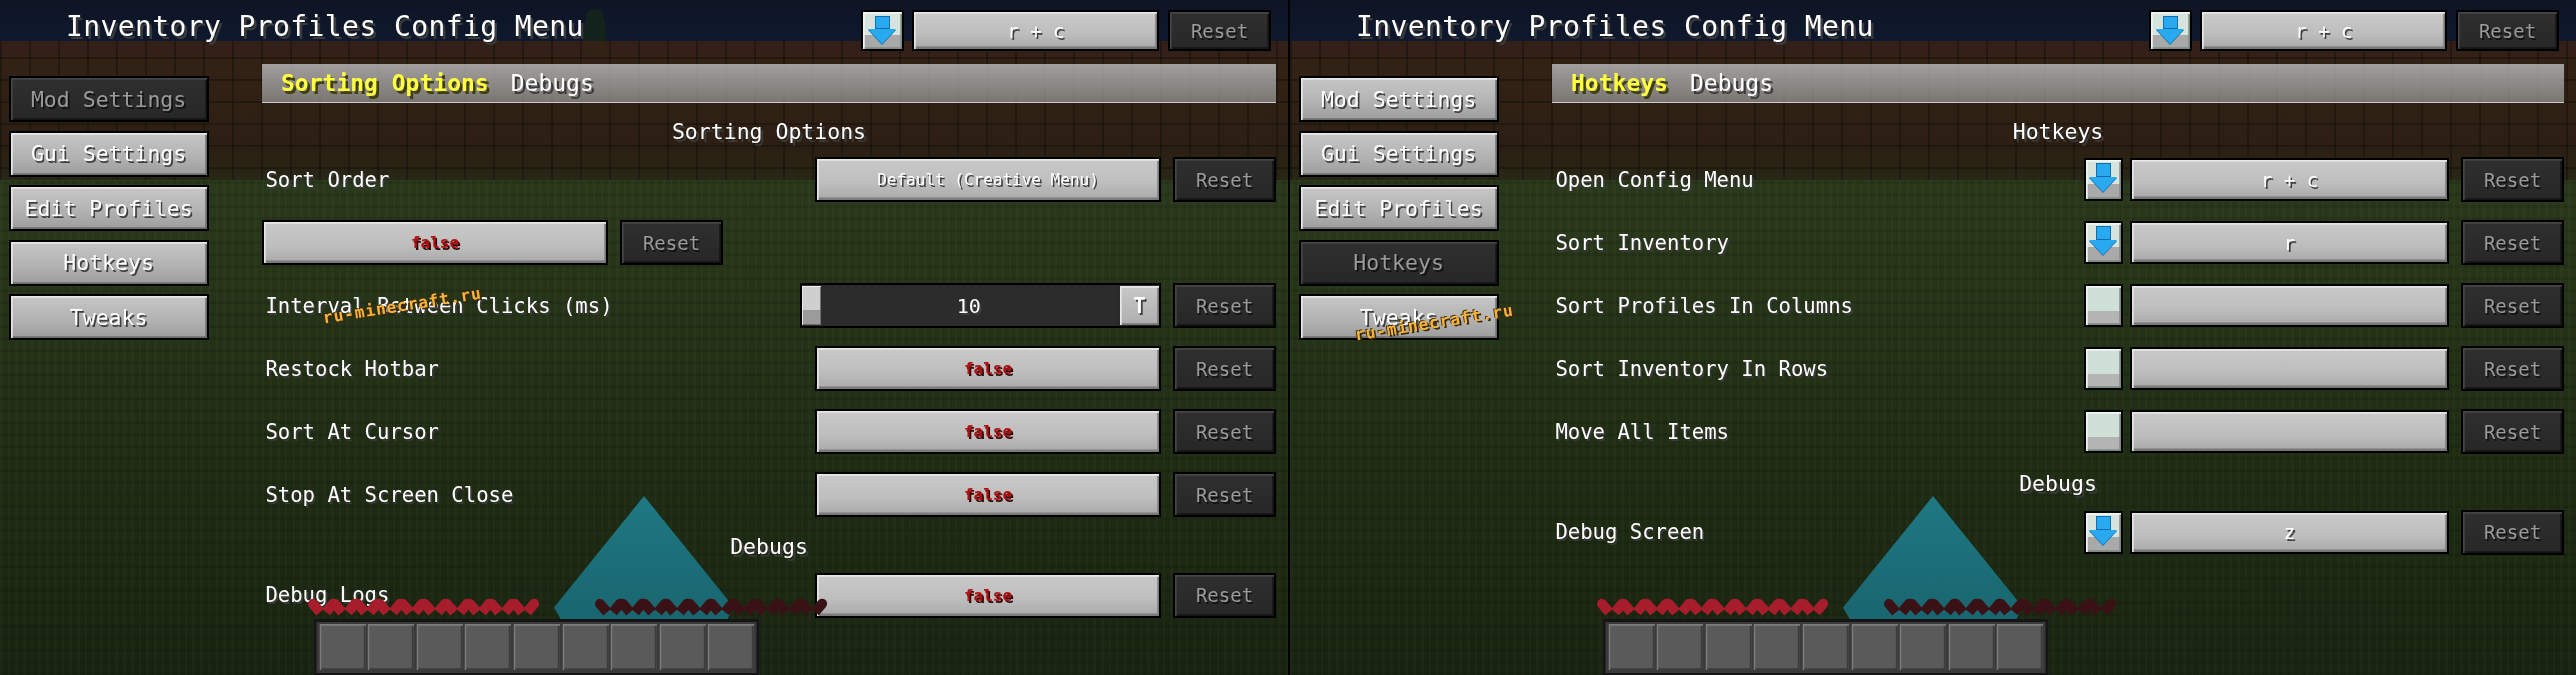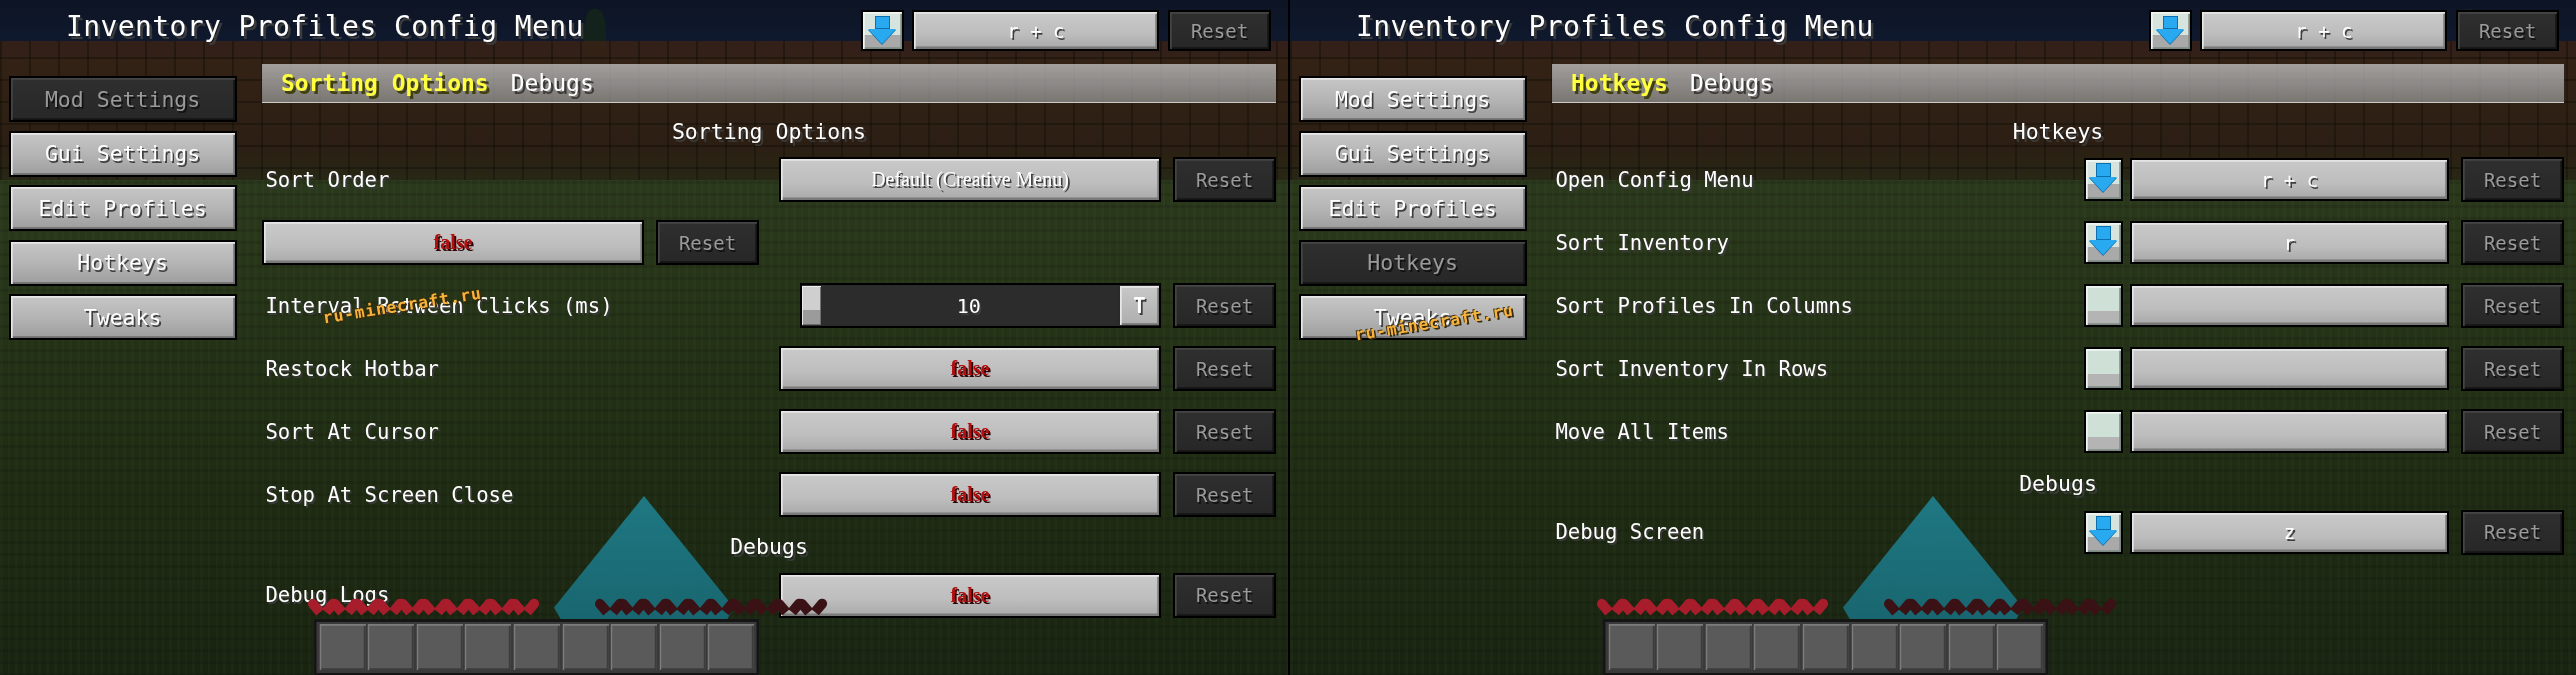--- a/index.html
+++ b/index.html
@@ -109,21 +109,21 @@
     box-shadow: inset 1.7px 1.7px 0 #e4e4e4, inset -1.7px -2.6px 0 #787878;
     display: flex; align-items: center; justify-content: center;
     color: #fff; text-shadow: 1.7px 1.7px 0 #3f3f3f; font-size: 19px; cursor: pointer;
   }
   .resetbtn {
     width: 103px; height: 41px; font-size: 19px; text-align: center;
   }
 
   
   .sidebar {
-    position: absolute; left: 8.6px; top: 76px; width: 228px;
+    position: absolute; left: 8.6px; top: 76px; width: 200px;
     display: flex; flex-direction: column; gap: 8.6px;
   }
   .sidebar .mcbtn { height: 46px; font-size: 21.5px; }
 
   
   .content { position: absolute; left: 249px; top: 64px; right: 12px; margin-left: 13px; }
   .tabbar {
     height: 39px; width: 100%;
     background: linear-gradient(rgba(190,190,190,.80), rgba(150,150,150,.72));
     border-bottom: 1.7px solid rgba(235,235,235,.6);
@@ -136,25 +136,25 @@
     text-align: center; color: #fff; font-size: 21.5px;
     text-shadow: 2.6px 2.6px 0 #3a3a3a; margin: 15.5px 0 12px;
   }
   .rows { display: flex; flex-direction: column; gap: 15px; }
   .row { display: flex; align-items: center; height: 48px; }
   .row .label {
     flex: 1; color: #ffffff; font-size: 20.6px; text-shadow: 1.7px 1.7px 0 #3a3a3a;
     padding-left: 3.4px; white-space: nowrap;
   }
   .valbtn {
-    width: 382px; height: 45px; font-size: 20px; border: 2.6px solid #000;
+    width: 346px; height: 45px; font-size: 16px; border: 2.6px solid #000;
     background: linear-gradient(#c9c9c9, #bebebe 58%, #a9a9a9);
     box-shadow: inset 1.7px 1.7px 0 #e6e6e6, inset -1.7px -2.6px 0 #7b7b7b;
     display: flex; align-items: center; justify-content: center;
-    color: #ffffff; text-shadow: 1.7px 1.7px 0 #3f3f3f; cursor: pointer; font-family: Liberation Serif, serif;
+    color: #ffffff; text-shadow: 1.7px 1.7px 0 #3f3f3f; cursor: pointer;
   }
   .valbtn.boolfalse { color: #b01010; text-shadow: 1.7px 1.7px 0 #2d0404; font-weight: bold; }
   .row .resetbtn { margin-left: 12px; height: 45px; }
 
   
   .numrow { display: flex; align-items: center; width: 361px; height: 45px;
             border: 2.6px solid #000; background: #2a2a2a; position: relative; }
   .numslider-handle {
     width: 19px; height: 39px; margin-left: 0;
     background: linear-gradient(#cfcfcf 62%, #9b9b9b 62%);

